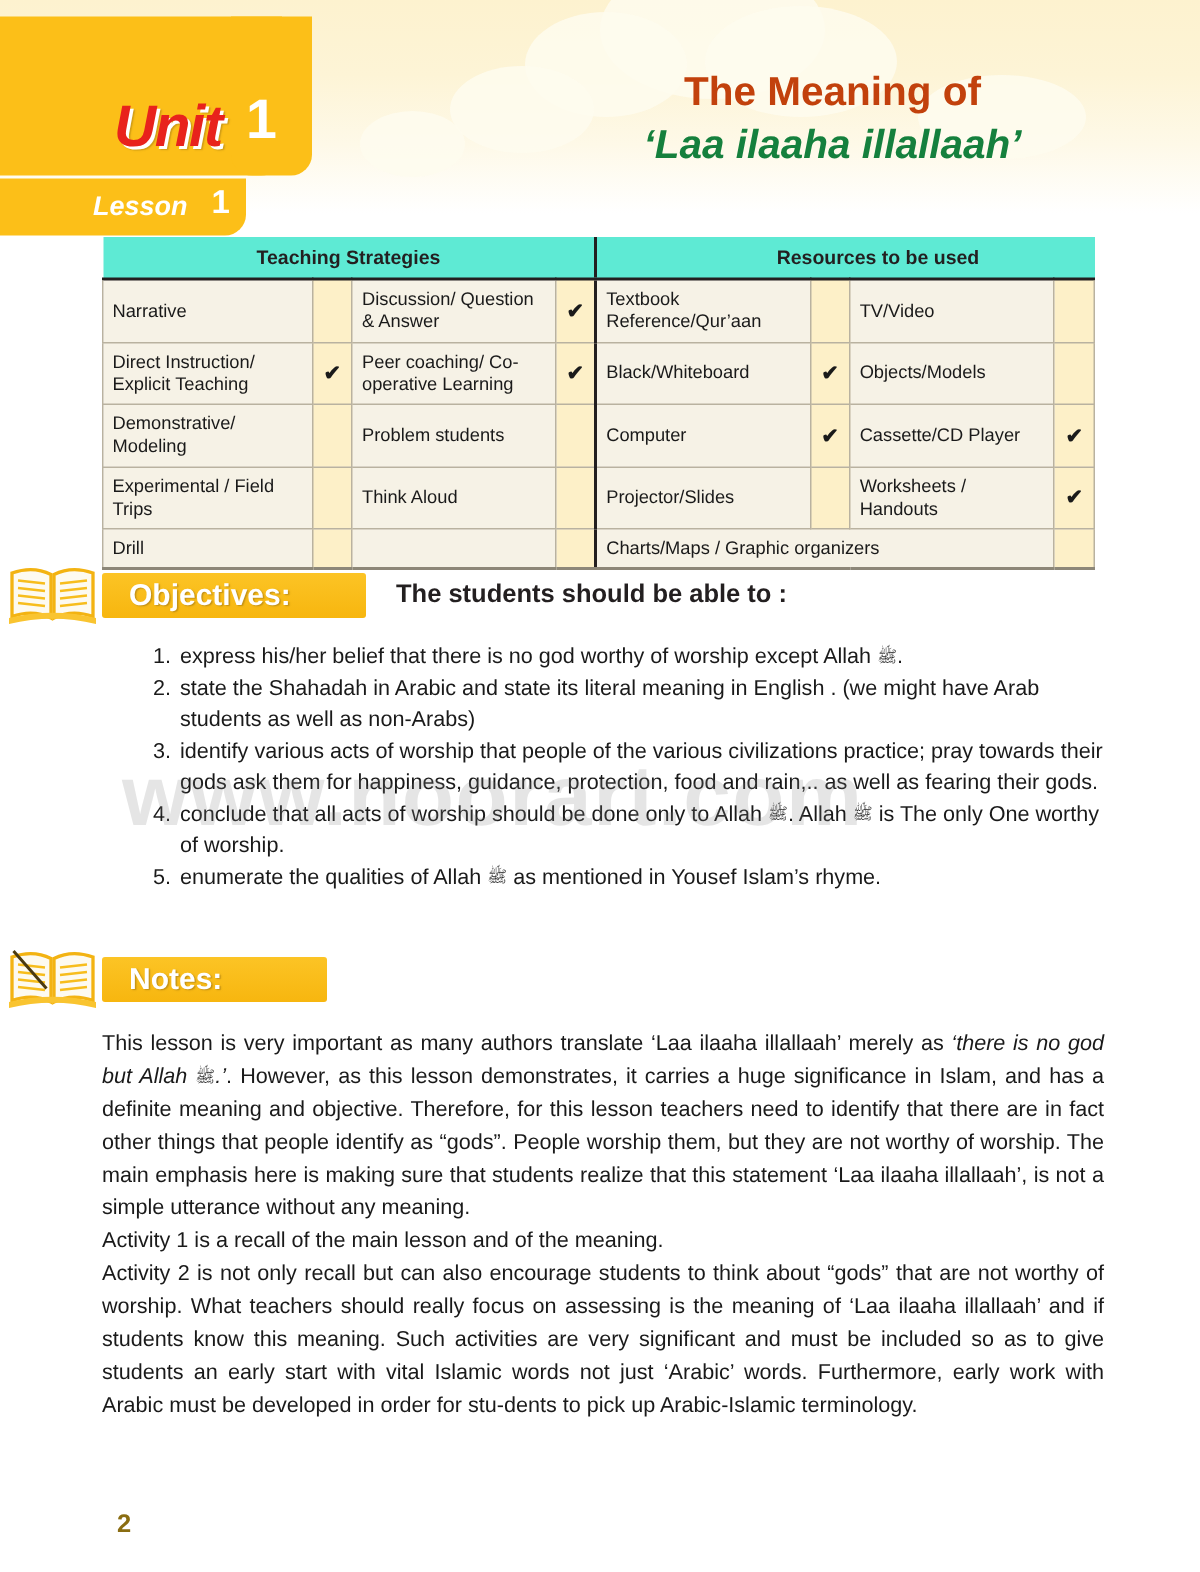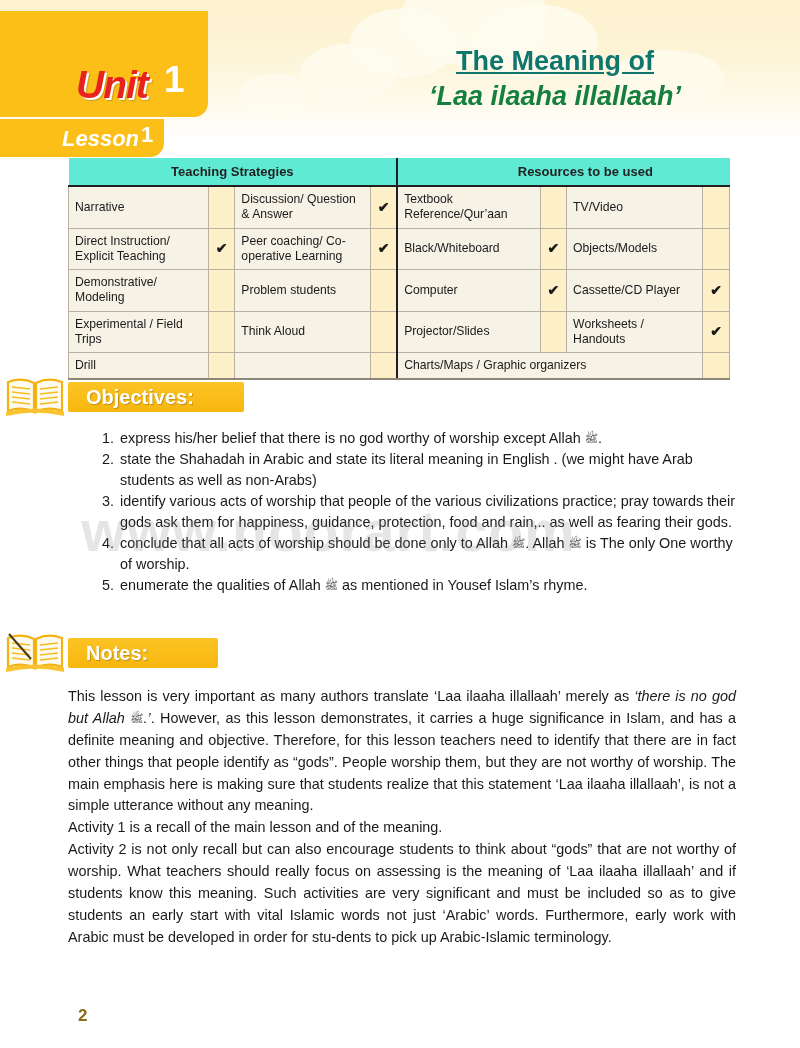--- a/index.html
+++ b/index.html
@@ -62,35 +62,35 @@
     font-size: 37px; font-weight: bold; color: #ffffff; line-height: 1;
   }
   #lesson-tab {
     position: absolute; left: -20px; top: 92px;
     width: 180px; height: 38px;
     background: #fcbf18;
     border-radius: 0 0 14px 0;
   }
   #lesson-word {
     position: absolute; left: 58px; top: 101px;
-    font-size: 22px; font-weight: bold; font-style: italic;
+    font-size: 18px; font-weight: bold; font-style: italic;
     color: #ffffff; line-height: 1; text-align: right;
   }
   #lesson-number {
     position: absolute; left: 137px; top: 97px;
     font-size: 22px; font-weight: bold; color: #ffffff; line-height: 1;
   }
 
   
   #page-title {
     position: absolute; left: 330px; top: 44px;
     width: 450px; text-align: center;
     line-height: 1.28;
   }
-  #title-line-1 { font-size: 27px; font-weight: bold; color: #0f766e; display: block; text-decoration: underline; }
+  #title-line-1 { font-size: 27px; font-weight: bold; color: #c2410c; display: block; }
   #title-line-2 { font-size: 27px; font-weight: bold; font-style: italic; color: #15803d; display: block; }
 
   
   #strategies-table {
     position: absolute; left: 68px; top: 158px;
     width: 662px;
     border-collapse: collapse;
     font-size: 12.2px;
   }
   #strategies-table th {
@@ -302,20 +302,21 @@
         <line x1="36" y1="13" x2="54" y2="11"></line>
           <line x1="36" y1="18" x2="54" y2="16"></line>
         <line x1="36" y1="23" x2="54" y2="21"></line>
           <line x1="36" y1="28" x2="54" y2="26"></line>
       </g>
       <path d="M2 36 Q31 29 60 36 L60 40 Q31 33 2 40 Z" fill="#f9c430"></path>
     </svg>
   </span>
   <div class="badge-bar" id="objectives-bar"></div>
   <div class="badge-label">Objectives:</div>
+  <div id="objectives-lead">The students should be able to :</div>
 </div>
 
 <ol id="objectives-list">
   <li>
     <span class="num">1.</span><span>express his/her belief that there is no god worthy of worship except Allah </span><span class="allah">ﷺ</span><span>.</span>
   </li>
   <li>
     <span class="num">2.</span><span>state the Shahadah in Arabic and state its literal meaning in English .   (we might have Arab students as well as non-Arabs)</span>
   </li>
   <li>

